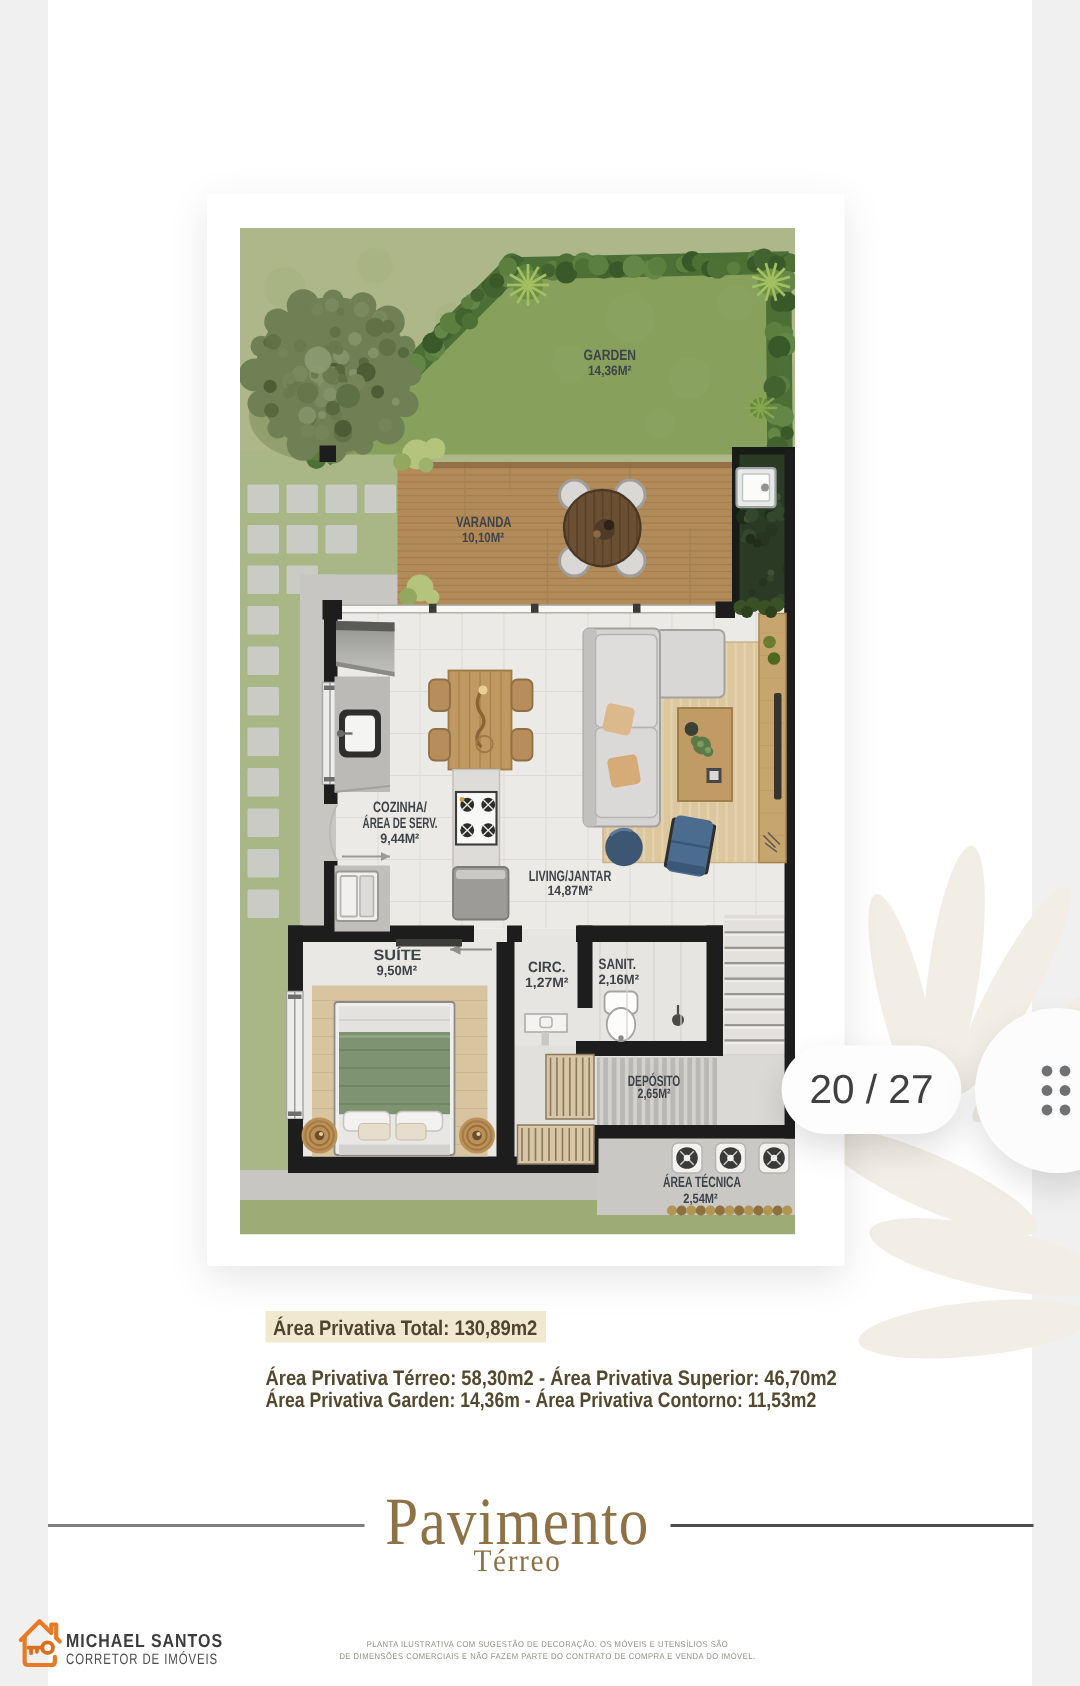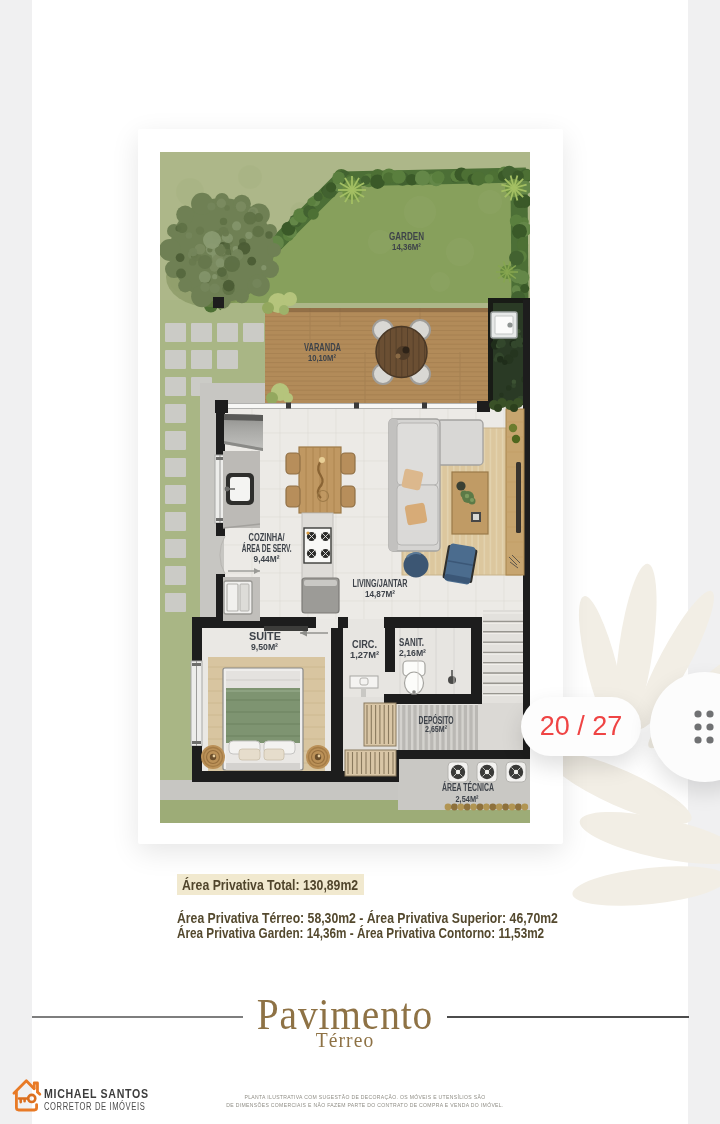--- a/index.html
+++ b/index.html
@@ -883,21 +883,21 @@
 <text x="204.5" y="496" text-anchor="middle" fill="#3e434a" textLength="25" lengthAdjust="spacingAndGlyphs" style="font-family:&quot;Liberation Sans&quot;,sans-serif;font-weight:bold;font-size:10px;">CIRC.</text>
 <text x="204.5" y="506" text-anchor="middle" fill="#3e434a" textLength="29" lengthAdjust="spacingAndGlyphs" style="font-family:&quot;Liberation Sans&quot;,sans-serif;font-weight:bold;font-size:9px;">1,27M²</text>
 <text x="251.5" y="494" text-anchor="middle" fill="#3e434a" textLength="25" lengthAdjust="spacingAndGlyphs" style="font-family:&quot;Liberation Sans&quot;,sans-serif;font-weight:bold;font-size:10px;">SANIT.</text>
 <text x="252.5" y="504" text-anchor="middle" fill="#3e434a" textLength="27" lengthAdjust="spacingAndGlyphs" style="font-family:&quot;Liberation Sans&quot;,sans-serif;font-weight:bold;font-size:9px;">2,16M²</text>
 <text x="276" y="572" text-anchor="middle" fill="#3e434a" textLength="35" lengthAdjust="spacingAndGlyphs" style="font-family:&quot;Liberation Sans&quot;,sans-serif;font-weight:bold;font-size:10px;">DEPÓSITO</text>
 <text x="276" y="580" text-anchor="middle" fill="#3e434a" textLength="22" lengthAdjust="spacingAndGlyphs" style="font-family:&quot;Liberation Sans&quot;,sans-serif;font-weight:bold;font-size:9px;">2,65M²</text>
 <text x="308" y="639" text-anchor="middle" fill="#3e434a" textLength="52" lengthAdjust="spacingAndGlyphs" style="font-family:&quot;Liberation Sans&quot;,sans-serif;font-weight:bold;font-size:10px;">ÁREA TÉCNICA</text>
 <text x="307" y="650" text-anchor="middle" fill="#3e434a" textLength="23" lengthAdjust="spacingAndGlyphs" style="font-family:&quot;Liberation Sans&quot;,sans-serif;font-weight:bold;font-size:9px;">2,54M²</text>
 </svg>
 
-<div class="abs" style="left:521px;top:697px;width:120px;height:59px;background:#fdfdfd;border-radius:30px;box-shadow:0 10px 22px rgba(0,0,0,0.13);display:flex;align-items:center;justify-content:center;font-size:27px;color:#ef4444;">20&nbsp;/&nbsp;27</div>
+<div class="abs" style="left:521px;top:697px;width:120px;height:59px;background:#fdfdfd;border-radius:30px;box-shadow:0 10px 22px rgba(0,0,0,0.13);display:flex;align-items:center;justify-content:center;font-size:27px;color:#404040;">20&nbsp;/&nbsp;27</div>
 
 <div class="abs" style="left:650px;top:672px;width:110px;height:110px;background:#fcfcfc;border-radius:50%;box-shadow:0 10px 22px rgba(0,0,0,0.12);"></div>
 <svg class="abs" style="left:688px;top:704px;" width="32" height="46" viewBox="0 0 32 46">
   <g fill="#707173">
     <circle cx="10" cy="10" r="3.6"></circle>
       <circle cx="22" cy="10" r="3.6"></circle>
     <circle cx="10" cy="23" r="3.6"></circle>
       <circle cx="22" cy="23" r="3.6"></circle>
     <circle cx="10" cy="36" r="3.6"></circle>
       <circle cx="22" cy="36" r="3.6"></circle>

